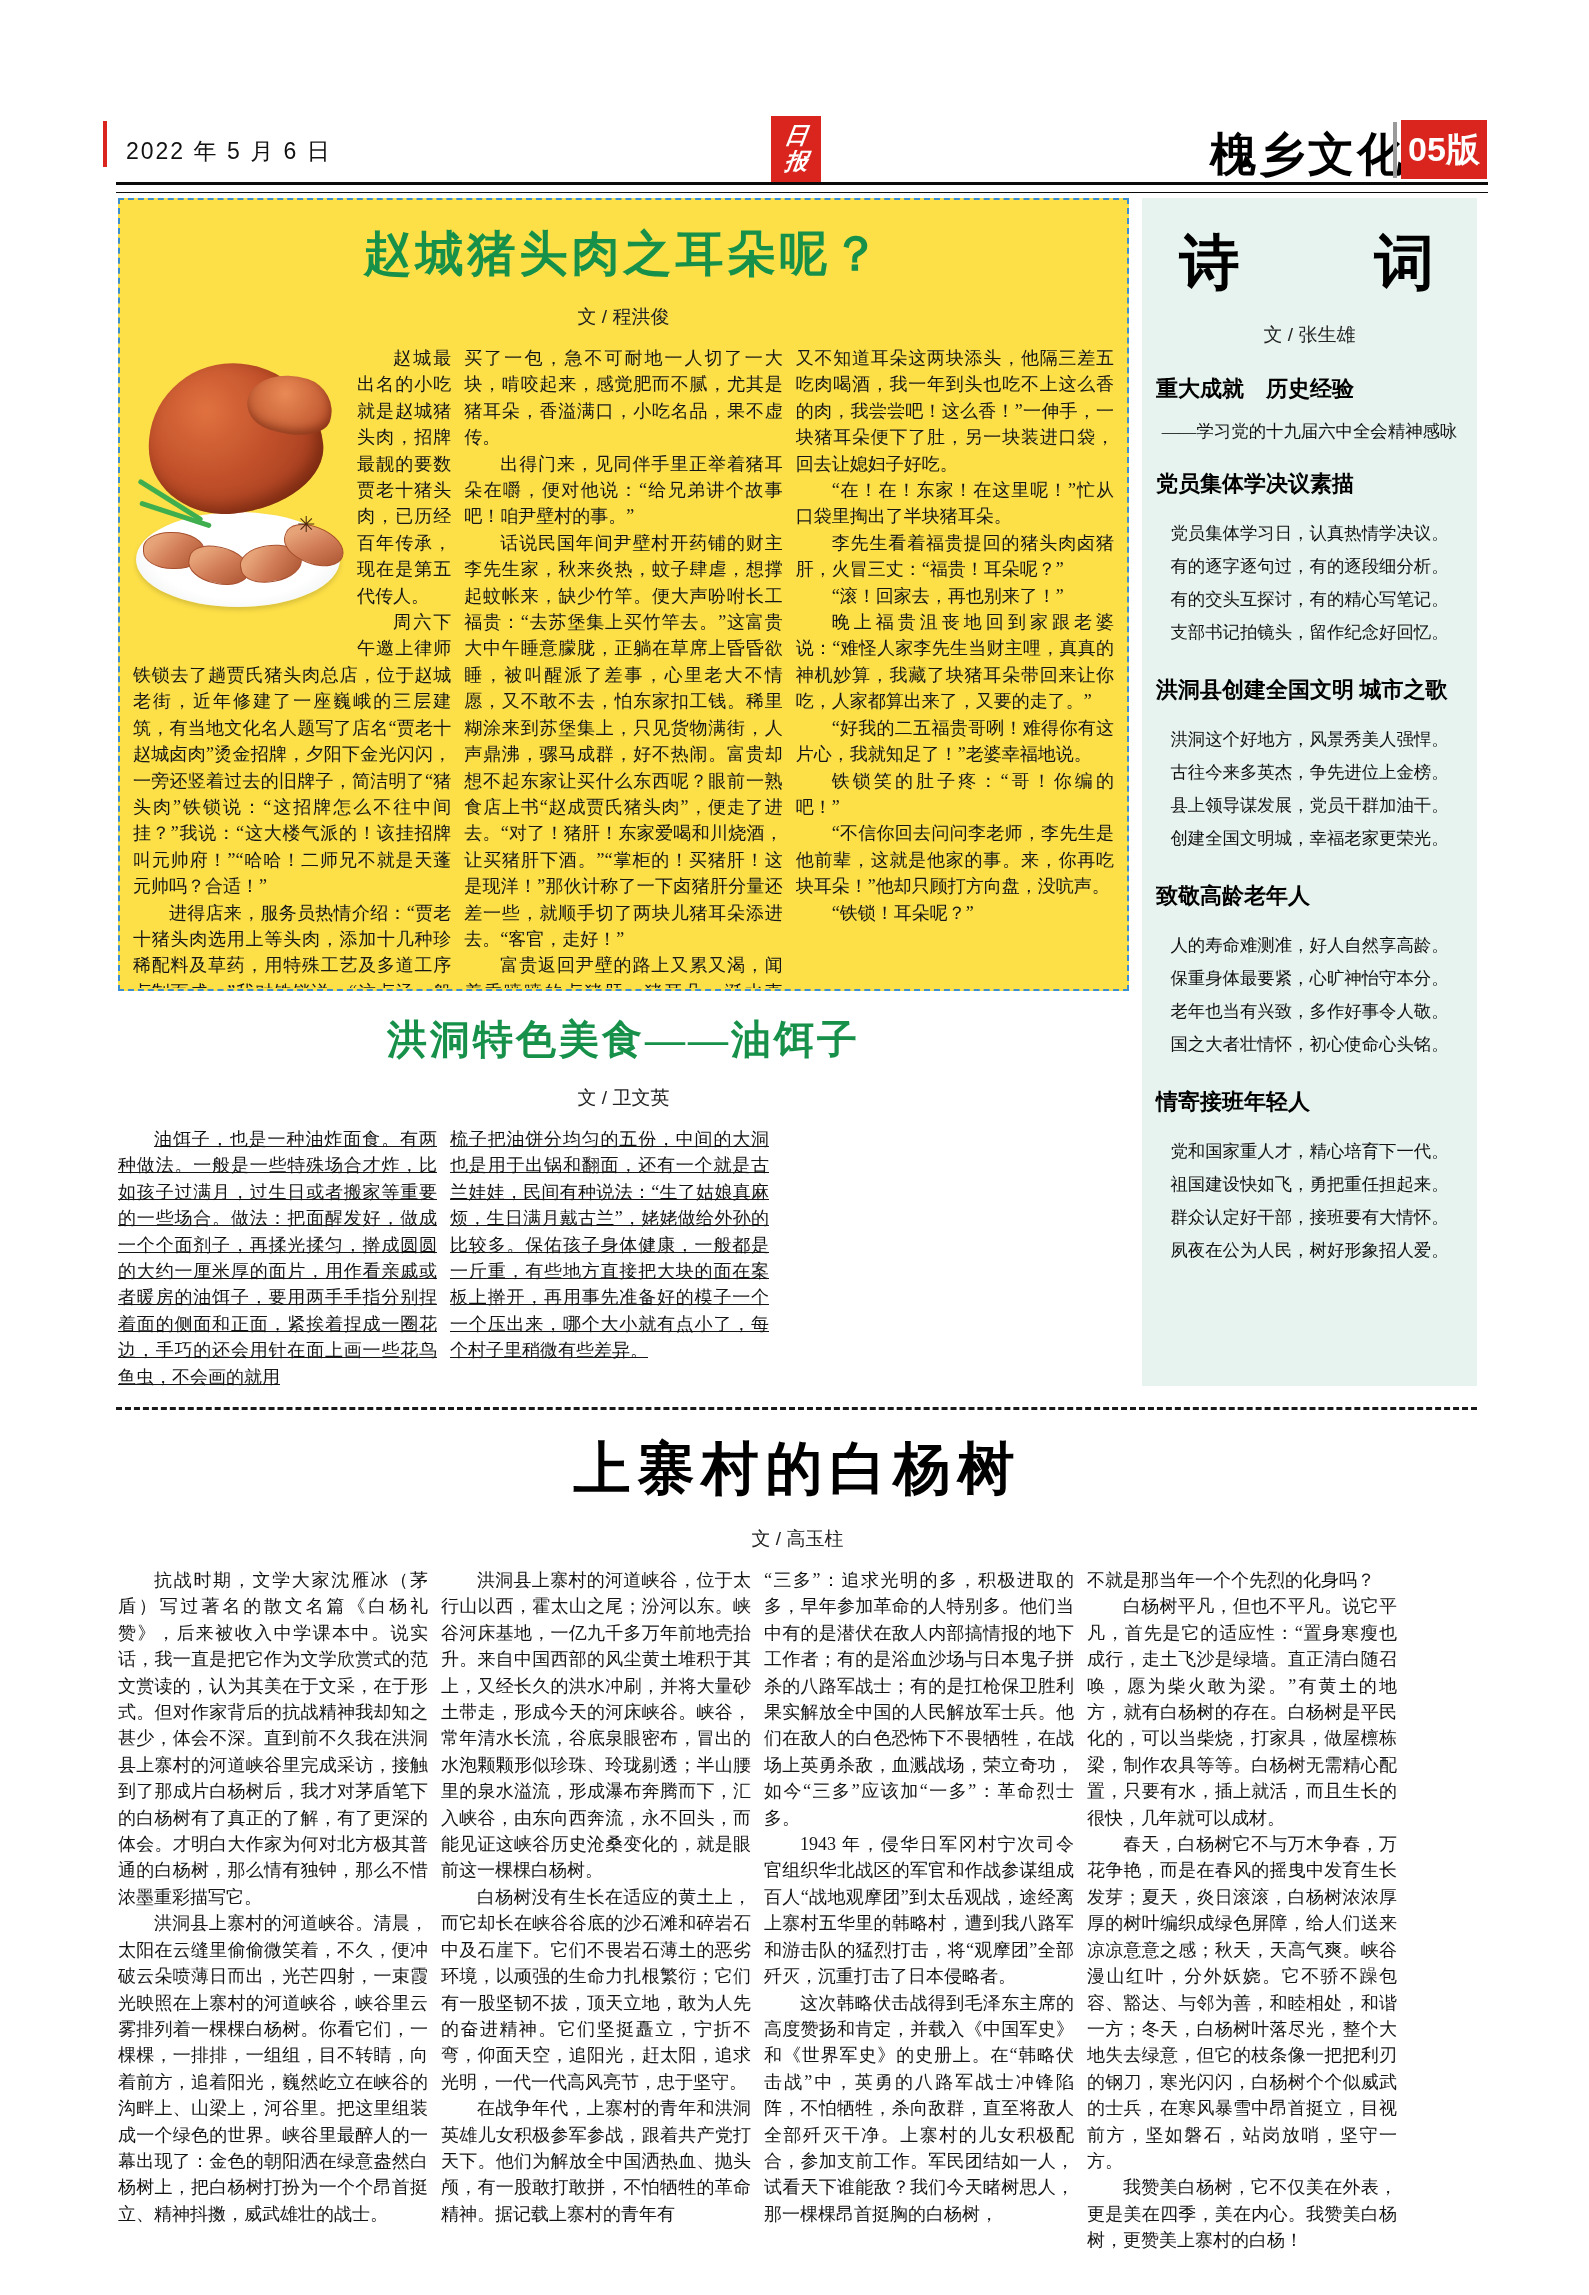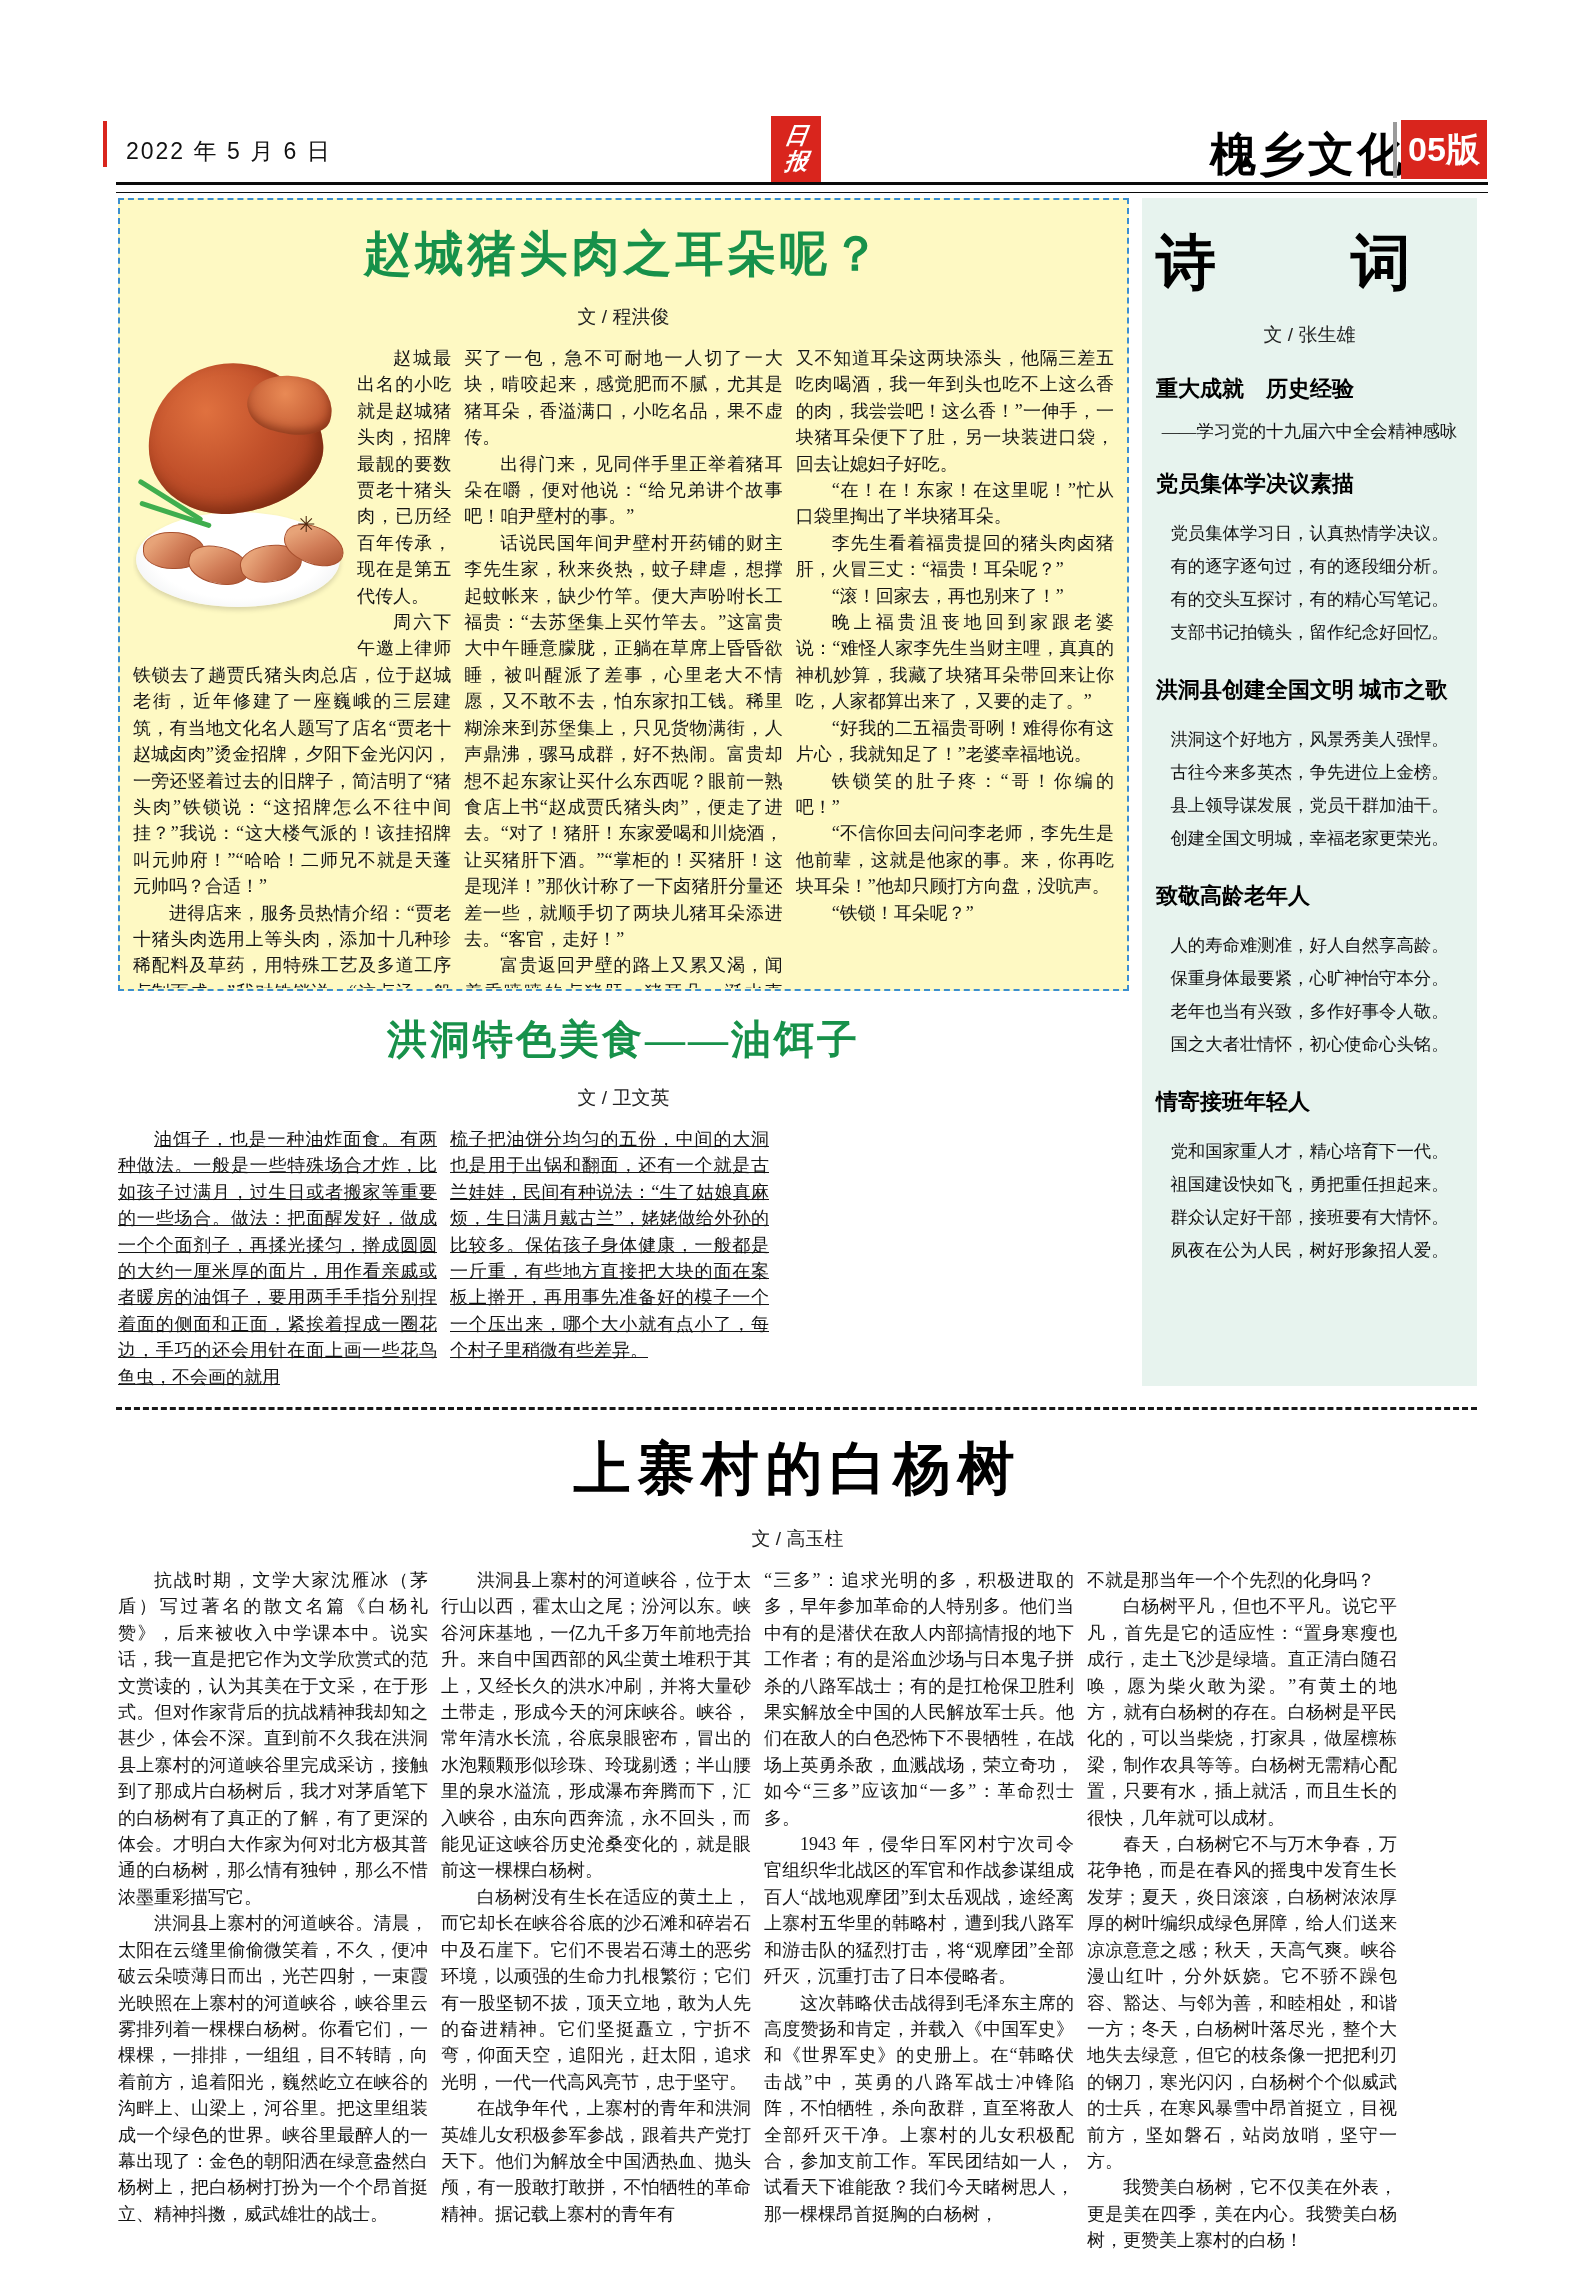--- a/index.html
+++ b/index.html
@@ -25,21 +25,21 @@
   .edge-mark{background:#d9251d;}
 
   
   .para{margin:0;text-indent:2em;text-align:justify;font-size:18px;line-height:26.4px;
         font-family:"Liberation Serif","DejaVu Serif",serif;}
   .noindent{text-indent:0;}
   .cols{display:flex;}
   .col{overflow:hidden;}
 
   
-  .art1-box{background:#fef9c3;border:2px dashed #3b8fd0;box-sizing:border-box;
+  .art1-box{background:#fde047;border:2px dashed #3b8fd0;box-sizing:border-box;
         padding:13px 13px 5px 13px;overflow:hidden;}
   .green-title{color:#17914a;font-weight:bold;text-align:center;
         font-family:"Liberation Serif",serif;}
   .art1-title{font-size:48px;letter-spacing:4px;margin:9px 0 0 0;}
   .byline{text-align:center;font-size:19px;margin:18px 0 15px 0;color:#222;
         font-family:"Liberation Sans",sans-serif;}
   .art1-cols .col{width:319px;}
   .art1-cols{gap:13px;height:643px;}
 
   
@@ -56,21 +56,21 @@
         background:radial-gradient(circle at 40% 35%, #e98a55, #b24523);
         transform:rotate(18deg);box-shadow:inset -3px -4px 8px rgba(90,25,5,.5);}
   .slice{position:absolute;width:60px;height:35px;border-radius:45% 55% 50% 50%;
         background:linear-gradient(135deg,#e7a378 20%,#cf7a55 55%,#a8502e 100%);
         border:1.5px solid #a8502e;}
   .garnish{position:absolute;width:75px;height:5px;background:#3fae4e;border-radius:3px;}
   .anise{position:absolute;font-size:22px;color:#4e2810;}
 
   
   .poetry{background:#e7f3ee;box-sizing:border-box;padding:20px 14px;overflow:hidden;}
-  .poetry-title{font-size:60px;font-weight:bold;letter-spacing:5px;
+  .poetry-title{text-align:center;font-size:60px;font-weight:bold;letter-spacing:5px;
         margin:5px 0 0 0;font-family:"Liberation Serif",serif;color:#000;}
   .poem-title{text-align:left;font-size:22px;font-weight:bold;margin:26px 0 0 0;
         font-family:"Liberation Serif",serif;color:#000;line-height:30px;}
   .poem-subtitle{text-align:center;font-size:17.4px;margin-top:15px;color:#111;}
   .poem-lines{margin-top:18px;}
   .poem-line{text-align:center;font-size:17.4px;line-height:33px;color:#111;}
 
   
   .art2-title{font-size:40px;letter-spacing:3px;margin:0;}
   .art2-cols .col{width:319px;}

